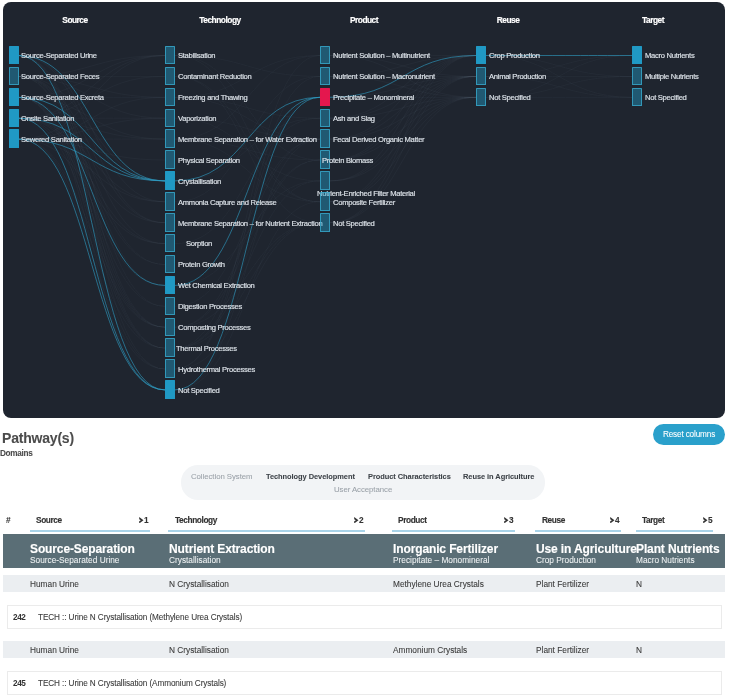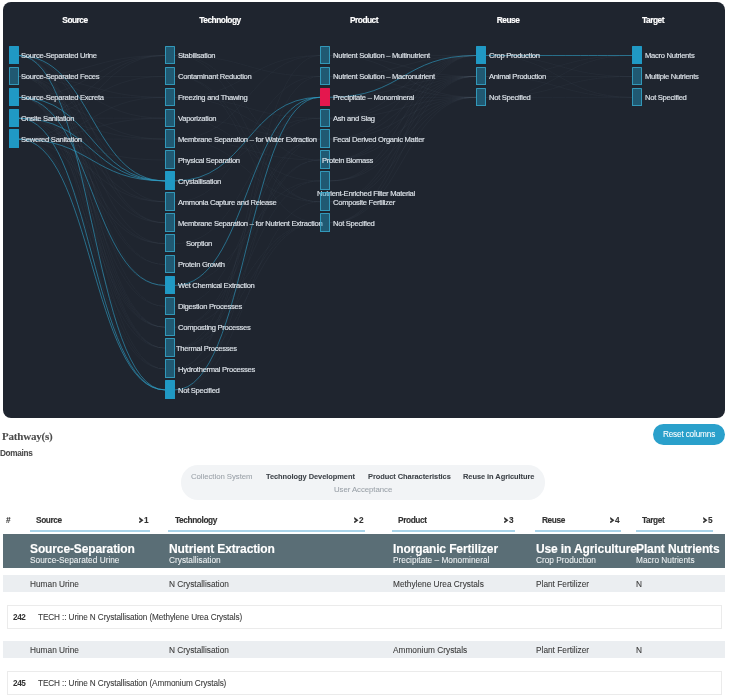--- a/index.html
+++ b/index.html
@@ -19,23 +19,23 @@
              -webkit-text-stroke:0.16px currentColor;}
   .sk-node{position:absolute;width:10px;box-sizing:border-box;border-radius:0.5px;}
   .sk-node.active{background:#2099c4;}
   .sk-node.inactive{background:rgba(34,158,200,0.44);border:1px solid rgba(56,170,205,0.78);}
   .sk-node.selected{background:#e4174e;}
   .sk-label{position:absolute;color:#dde3e9;font-size:7.6px;letter-spacing:-0.28px;
             -webkit-text-stroke:0.16px currentColor;
             white-space:nowrap;transform:translateY(-50%);}
 
   
-  .pathway-title{position:absolute;left:1.9px;top:429.6px;font-size:11px;font-weight:bold;
+  .pathway-title{position:absolute;left:1.9px;top:429.6px;font-size:14px;font-weight:bold;
                  -webkit-text-stroke:0.08px currentColor;
-                 color:#4c4c4c;letter-spacing:-0.2px;font-family:Liberation Serif, serif;}
+                 color:#4c4c4c;letter-spacing:-0.2px;}
   .reset-btn{position:absolute;left:653px;top:424px;width:72px;height:21px;
              background:#2aa0cb;border-radius:11px;border:none;color:#ffffff;
              font-family:inherit;font-size:8.2px;letter-spacing:-0.15px;padding:0;cursor:pointer;
              -webkit-text-stroke:0.07px currentColor;}
   .domains-label{position:absolute;left:0;top:449.1px;width:729px;
                  font-size:8.2px;font-weight:bold;color:#4c4c4c;letter-spacing:-0.3px;
                  -webkit-text-stroke:0.08px currentColor;}
   .domains-pill{position:absolute;left:181px;top:465px;width:364px;height:35px;
                 background:#f2f4f6;border-radius:17px;display:flex;flex-wrap:wrap;
                 align-content:center;justify-content:center;column-gap:13px;row-gap:0px;

